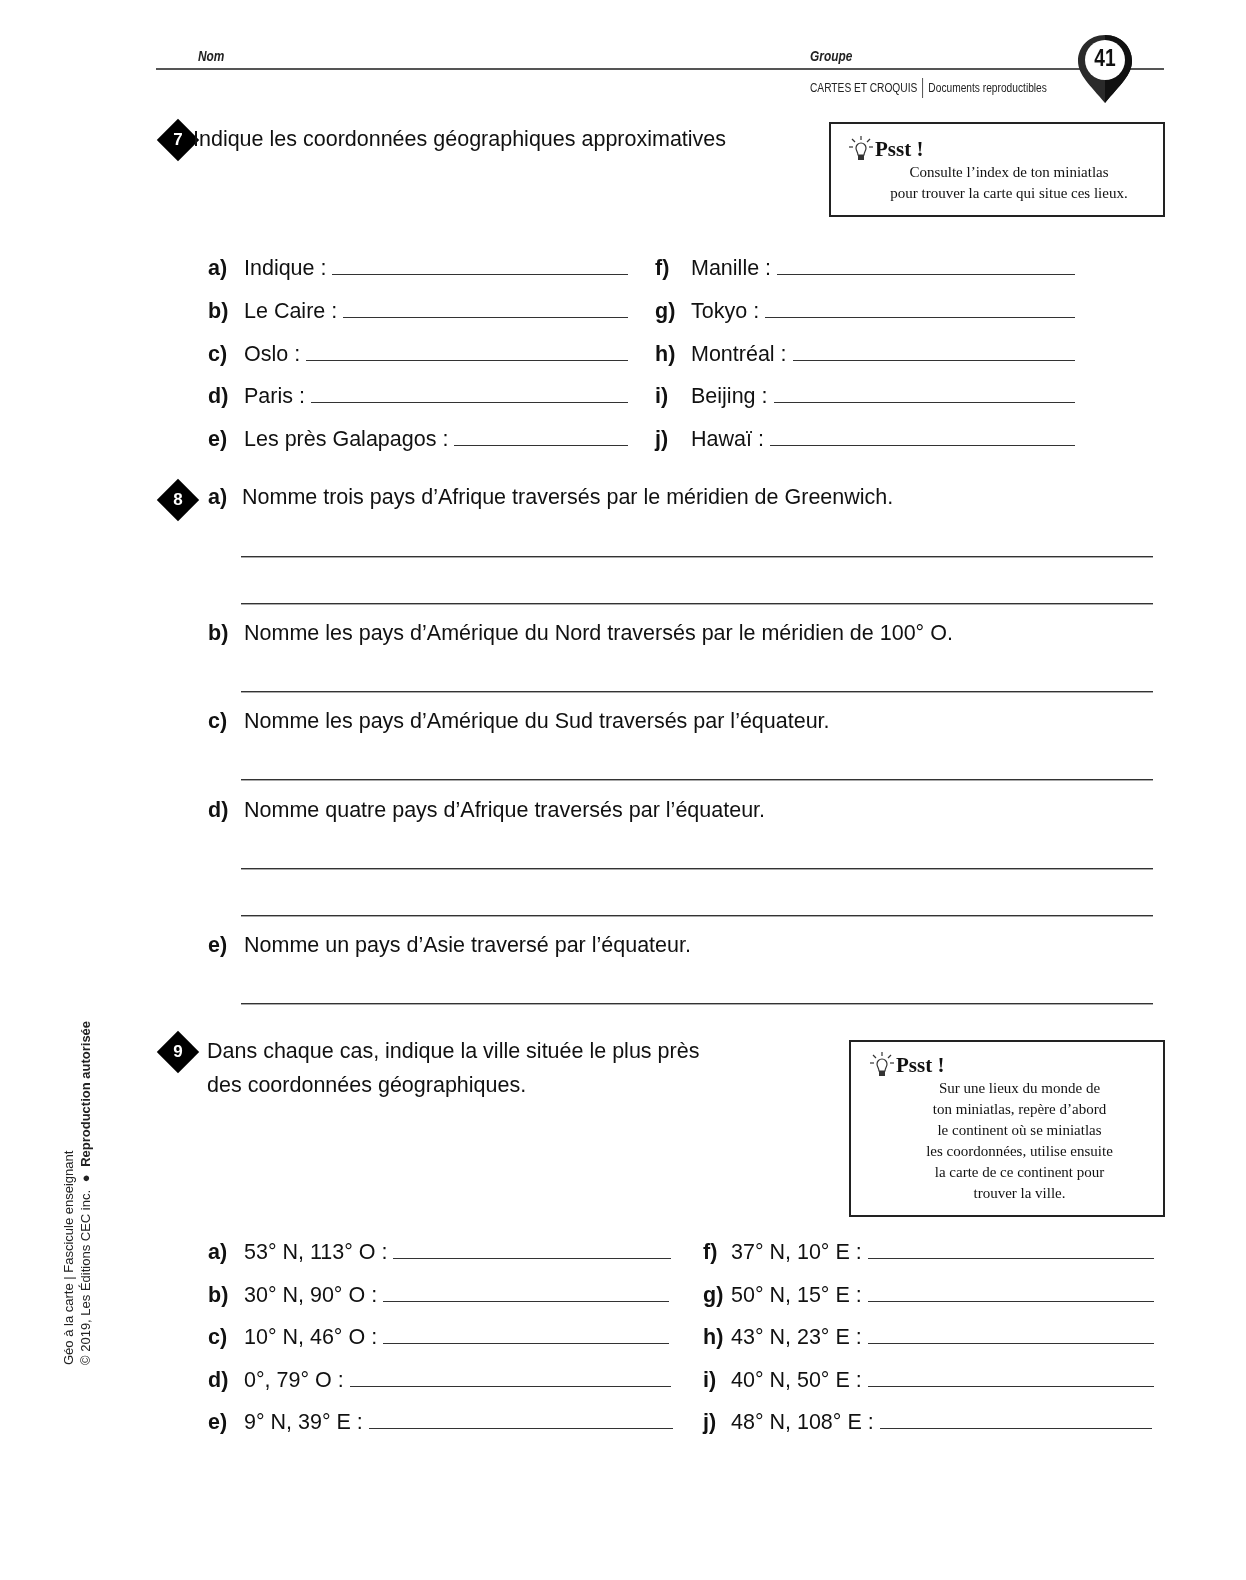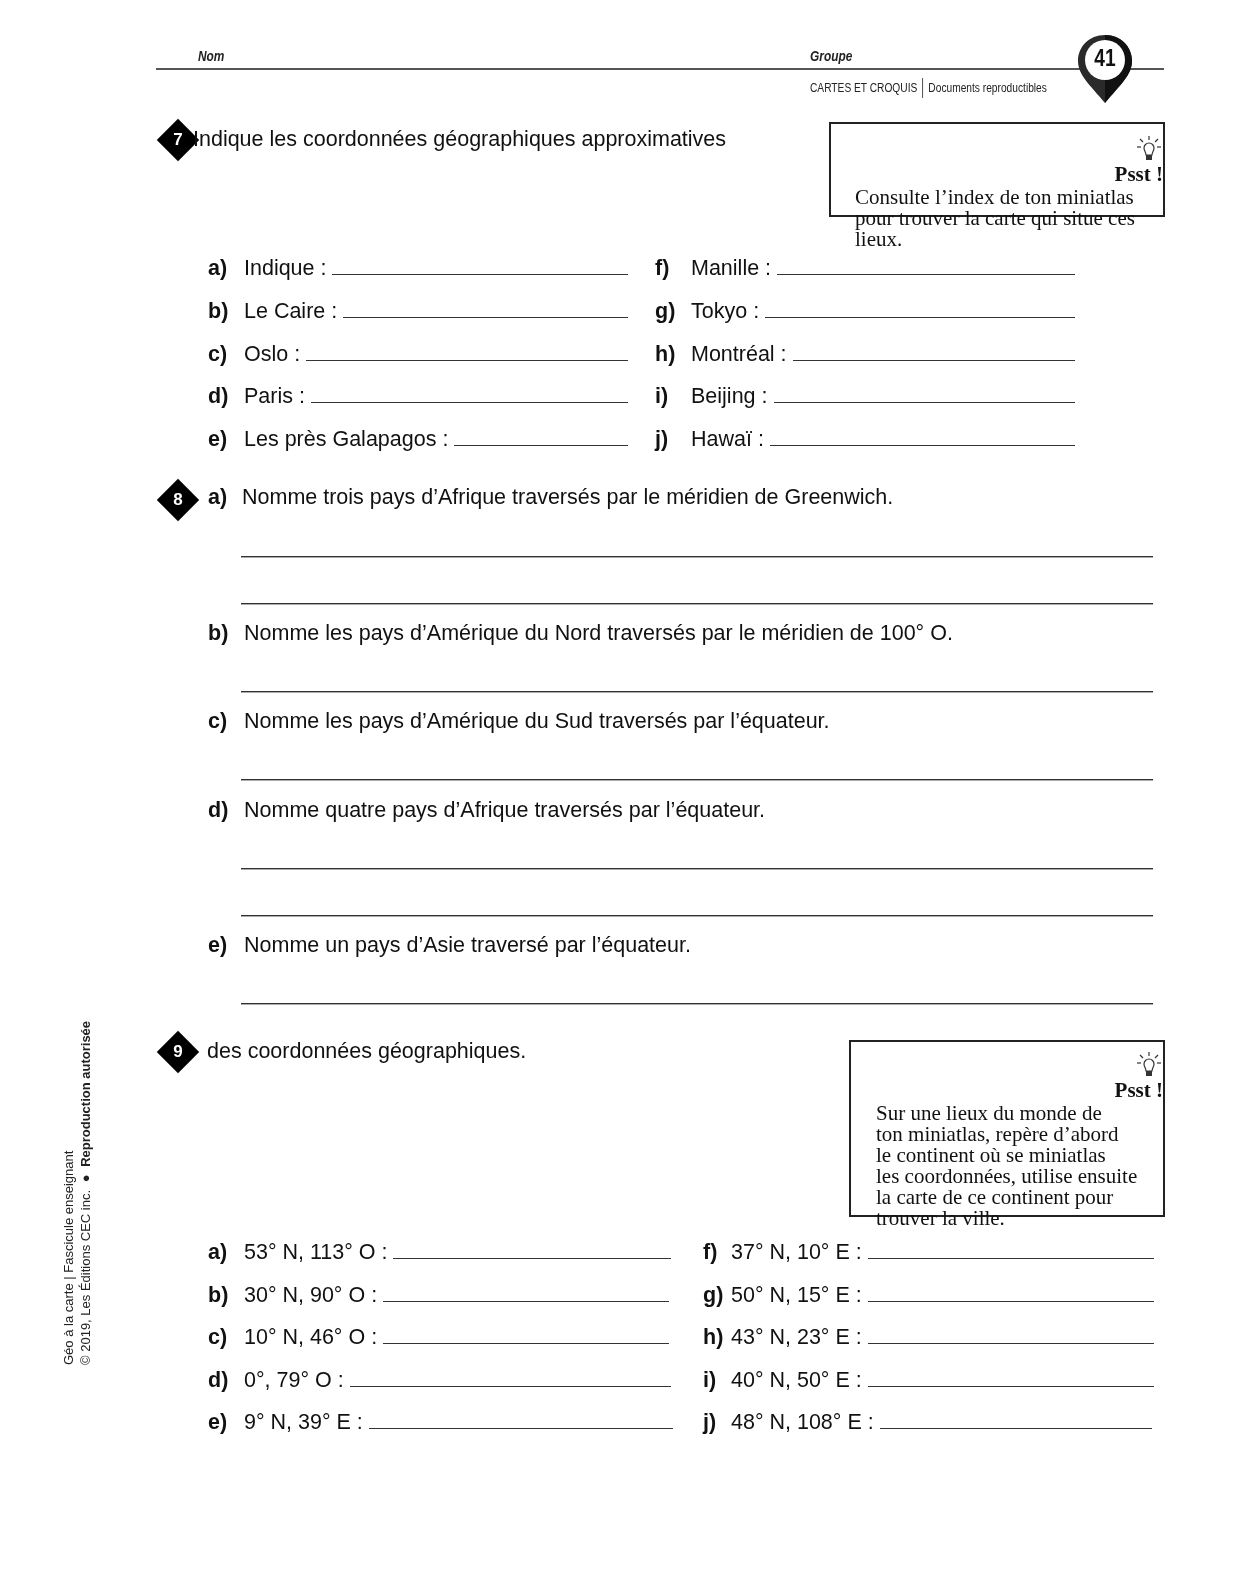--- a/index.html
+++ b/index.html
@@ -16,23 +16,23 @@
 
   
   .qnum { position: absolute; width: 44px; height: 44px; }
   .qnum .dia { position: absolute; left: 7px; top: 7px; width: 30px; height: 30px; background: #000; transform: rotate(45deg); }
   .qnum .n { position: absolute; left: 0; top: 0; width: 44px; height: 44px; line-height: 44px; text-align: center; color: #fff; font-weight: bold; font-size: 17px; }
 
   .qtext { position: absolute; font-size: 21.5px; line-height: 34px; color: #111; }
 
   
   .psst { position: absolute; border: 2px solid #222; background: #fff; font-family: "Liberation Serif", serif; color: #111; }
-  .psst .title { font-weight: bold; font-size: 21px; display: flex; align-items: flex-end; flex-direction: column; }
+  .psst .title { font-weight: bold; font-size: 21px; display: flex; align-items: flex-end; }
   .psst .title svg { margin-right: 2px; }
-  .psst .body { font-size: 21px; line-height: 21px; }
+  .psst .body { font-size: 15px; line-height: 21px; text-align: center; }
 
   
   .fill-row { position: absolute; display: flex; align-items: baseline; font-size: 21.5px; white-space: nowrap; }
   .fill-row .letter { font-weight: bold; display: inline-block; }
   .fill-row .label { margin-right: 6px; }
   .fill-row .line { flex: 1; border-bottom: 1.6px solid #333; height: 1px; position: relative; top: 0; }
 
   .sub-q { position: absolute; display: flex; font-size: 21.5px; white-space: nowrap; }
   .sub-q .letter { font-weight: bold; width: 36px; display: inline-block; }
   .answer-line { position: absolute; left: 241px; width: 912px; height: 2px; background: #333; border-bottom: 1px solid #aaa; }
@@ -173,20 +173,21 @@
   <span class="letter">e)</span>
   <span>Nomme un pays d’Asie traversé par l’équateur.</span>
 </div>
 <div class="answer-line" style="top:1003px;"></div>
 
 <div class="qnum" style="left:156px; top:1030px;">
   <div class="dia"></div>
   <div class="n">9</div>
 </div>
 <div class="qtext" style="left:207px; top:1034px;">
+  <div>Dans chaque cas, indique la ville située le plus près</div>
   <div>des coordonnées géographiques.</div>
 </div>
 
 <div class="psst" style="left:849px; top:1040px; width:316px; height:177px; padding:10px 0 0 25px;">
   <div class="title" style="margin-left:-6px;">
     <svg width="24" height="26" viewBox="0 0 24 26">
       <g stroke="#333" stroke-width="1.2" fill="none">
         <line x1="12" y1="0" x2="12" y2="4"></line>
           <line x1="3" y1="3" x2="6" y2="6"></line>
           <line x1="21" y1="3" x2="18" y2="6"></line>

